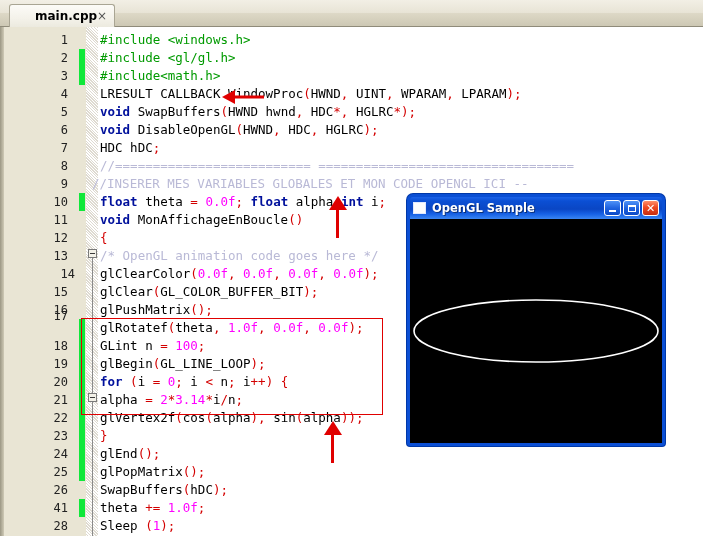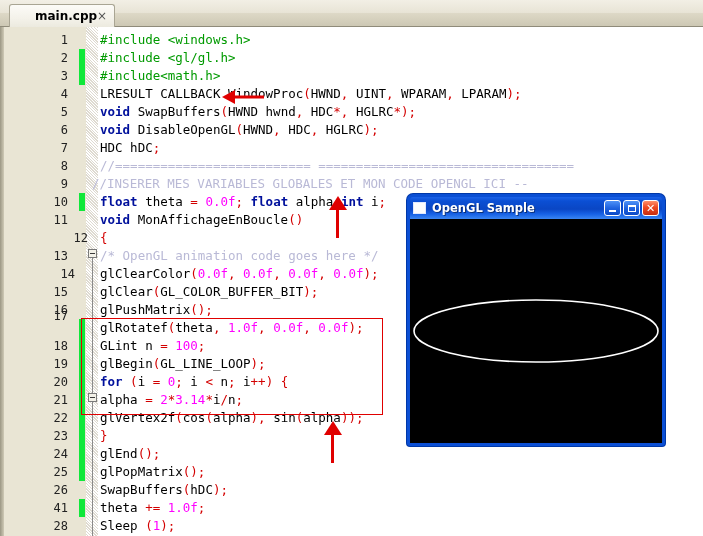--- a/index.html
+++ b/index.html
@@ -160,21 +160,21 @@
         <div class="code" style="top: 112px; left: 100px;"><span class="id">HDC hDC</span><span class="pun">;</span></div>
         <div class="lnum" style="top: 130px; left: 4px;">8</div>
         <div class="code" style="top: 130px; left: 100px;"><span class="cmt">//========================== ==================================</span></div>
         <div class="lnum" style="top: 148px; left: 4px;">9</div>
         <div class="code" style="top: 148px; left: 92px;"><span class="cmt">//INSERER MES VARIABLES GLOBALES ET MON CODE OPENGL ICI --</span></div>
         <div class="lnum" style="top: 166px; left: 4px;">10</div>
         <div class="chg" style="top: 166px;"></div>
         <div class="code" style="top: 166px; left: 100px;"><span class="kw">float</span><span class="id"> theta </span><span class="pun">=</span><span class="id"> </span><span class="num">0.0f</span><span class="pun">;</span><span class="id"> </span><span class="kw">float</span><span class="id"> alpha</span><span class="pun">;</span><span class="kw">int</span><span class="id"> i</span><span class="pun">;</span></div>
         <div class="lnum" style="top: 184px; left: 4px;">11</div>
         <div class="code" style="top: 184px; left: 100px;"><span class="kw">void</span><span class="id"> MonAffichageEnBoucle</span><span class="pun">()</span></div>
-        <div class="lnum" style="top: 202px; left: 4px; padding-left: 20px;">12</div>
+        <div class="lnum" style="top: 202px; left: 4px;">12</div>
         <div class="code" style="top: 202px; left: 100px;"><span class="pun">{</span></div>
         <div class="lnum" style="top: 220px; left: 4px;">13</div>
         <div class="code" style="top: 220px; left: 100px;"><span class="cmt">/* OpenGL animation code goes here */</span></div>
         <div class="lnum" style="top: 238px; left: 4px; margin-left: 7px;">14</div>
         <div class="code" style="top: 238px; left: 100px;"><span class="id">glClearColor</span><span class="pun">(</span><span class="num">0.0f</span><span class="pun">,</span><span class="id"> </span><span class="num">0.0f</span><span class="pun">,</span><span class="id"> </span><span class="num">0.0f</span><span class="pun">,</span><span class="id"> </span><span class="num">0.0f</span><span class="pun">);</span></div>
         <div class="lnum" style="top: 256px; left: 4px;">15</div>
         <div class="code" style="top: 256px; left: 100px;"><span class="id">glClear</span><span class="pun">(</span><span class="id">GL_COLOR_BUFFER_BIT</span><span class="pun">);</span></div>
         <div class="lnum" style="top: 274px; left: 4px;">16</div>
         <div class="code" style="top: 274px; left: 100px;"><span class="id">glPushMatrix</span><span class="pun">();</span></div>
         <div class="lnum" style="top: 280px; left: 4px;">17</div>

